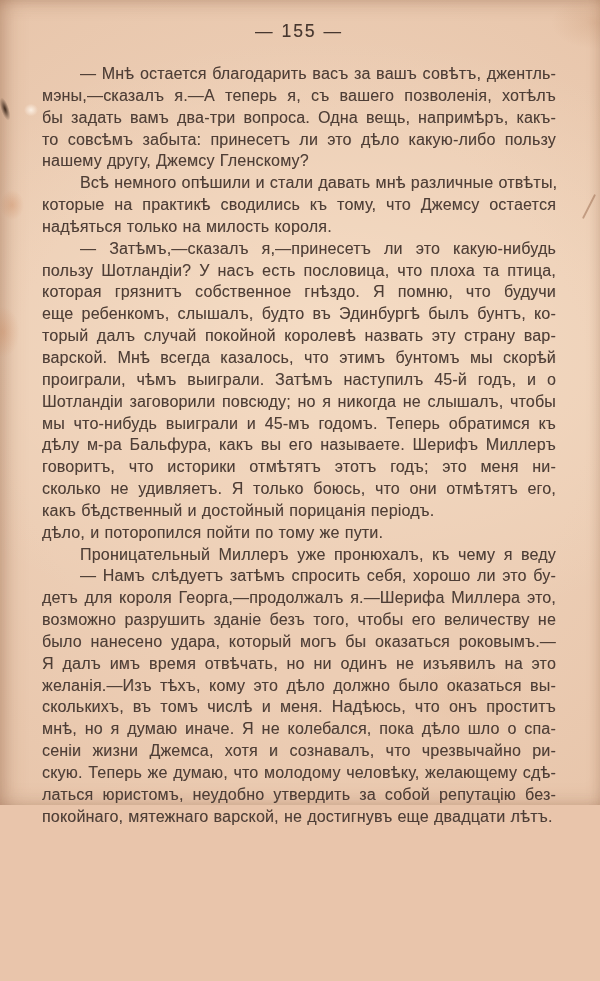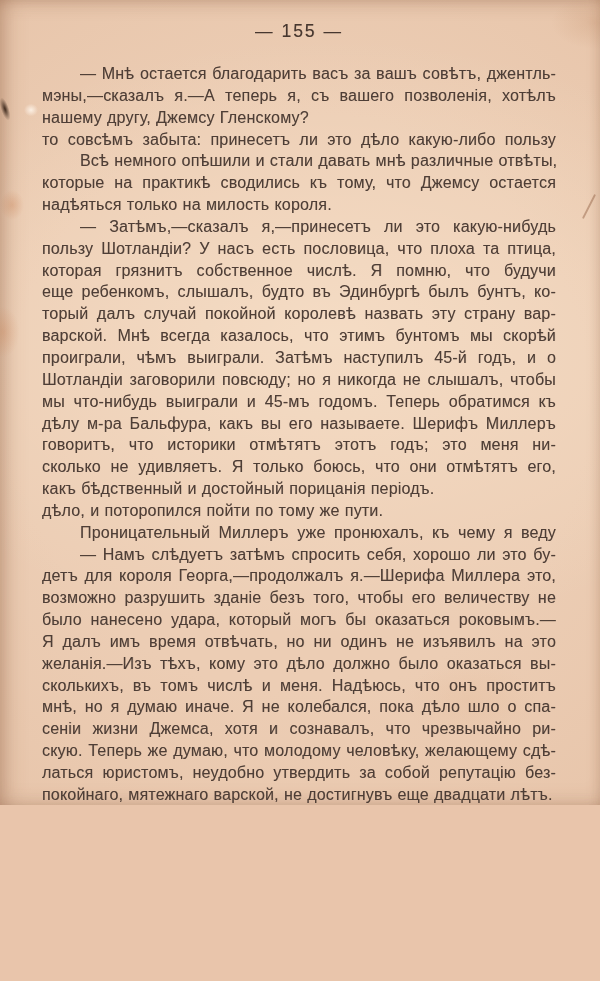--- a/index.html
+++ b/index.html
@@ -100,32 +100,33 @@
 <div class="page">
   <div class="ink-mark"></div>
   <div class="pen-slash"></div>
 
   <div class="page-header">— 155 —</div>
 
   <div class="text-block">
       <div class="paragraph">
         <div class="line first">— Мнѣ остается благодарить васъ за вашъ совѣтъ, джентль-</div>
         <div class="line">мэны,—сказалъ я.—А теперь я, съ вашего позволенія, хотѣлъ</div>
+        <div class="line">бы задать вамъ два-три вопроса. Одна вещь, напримѣръ, какъ-</div>
+        <div class="line">то совсѣмъ забыта: принесетъ ли это дѣло какую-либо пользу</div>
         <div class="line last">нашему другу, Джемсу Гленскому?</div>
-        <div class="line">то совсѣмъ забыта: принесетъ ли это дѣло какую-либо пользу</div>
       </div>
       <div class="paragraph">
         <div class="line first">Всѣ немного опѣшили и стали давать мнѣ различные отвѣты,</div>
         <div class="line">которые на практикѣ сводились къ тому, что Джемсу остается</div>
         <div class="line last">надѣяться только на милость короля.</div>
       </div>
       <div class="paragraph">
         <div class="line first">— Затѣмъ,—сказалъ я,—принесетъ ли это какую-нибудь</div>
         <div class="line">пользу Шотландіи? У насъ есть пословица, что плоха та птица,</div>
-        <div class="line">которая грязнитъ собственное числѣ. Я помню, что будучи</div>
+        <div class="line">которая грязнитъ собственное гнѣздо. Я помню, что будучи</div>
         <div class="line">еще ребенкомъ, слышалъ, будто въ Эдинбургѣ былъ бунтъ, ко-</div>
         <div class="line">торый далъ случай покойной королевѣ назвать эту страну вар-</div>
         <div class="line">варской. Мнѣ всегда казалось, что этимъ бунтомъ мы скорѣй</div>
         <div class="line">проиграли, чѣмъ выиграли. Затѣмъ наступилъ 45-й годъ, и о</div>
         <div class="line">Шотландіи заговорили повсюду; но я никогда не слышалъ, чтобы</div>
         <div class="line">мы что-нибудь выиграли и 45-мъ годомъ. Теперь обратимся къ</div>
         <div class="line">дѣлу м-ра Бальфура, какъ вы его называете. Шерифъ Миллеръ</div>
         <div class="line">говоритъ, что историки отмѣтятъ этотъ годъ; это меня ни-</div>
         <div class="line">сколько не удивляетъ. Я только боюсь, что они отмѣтятъ его,</div>
         <div class="line last">какъ бѣдственный и достойный порицанія періодъ.</div>

